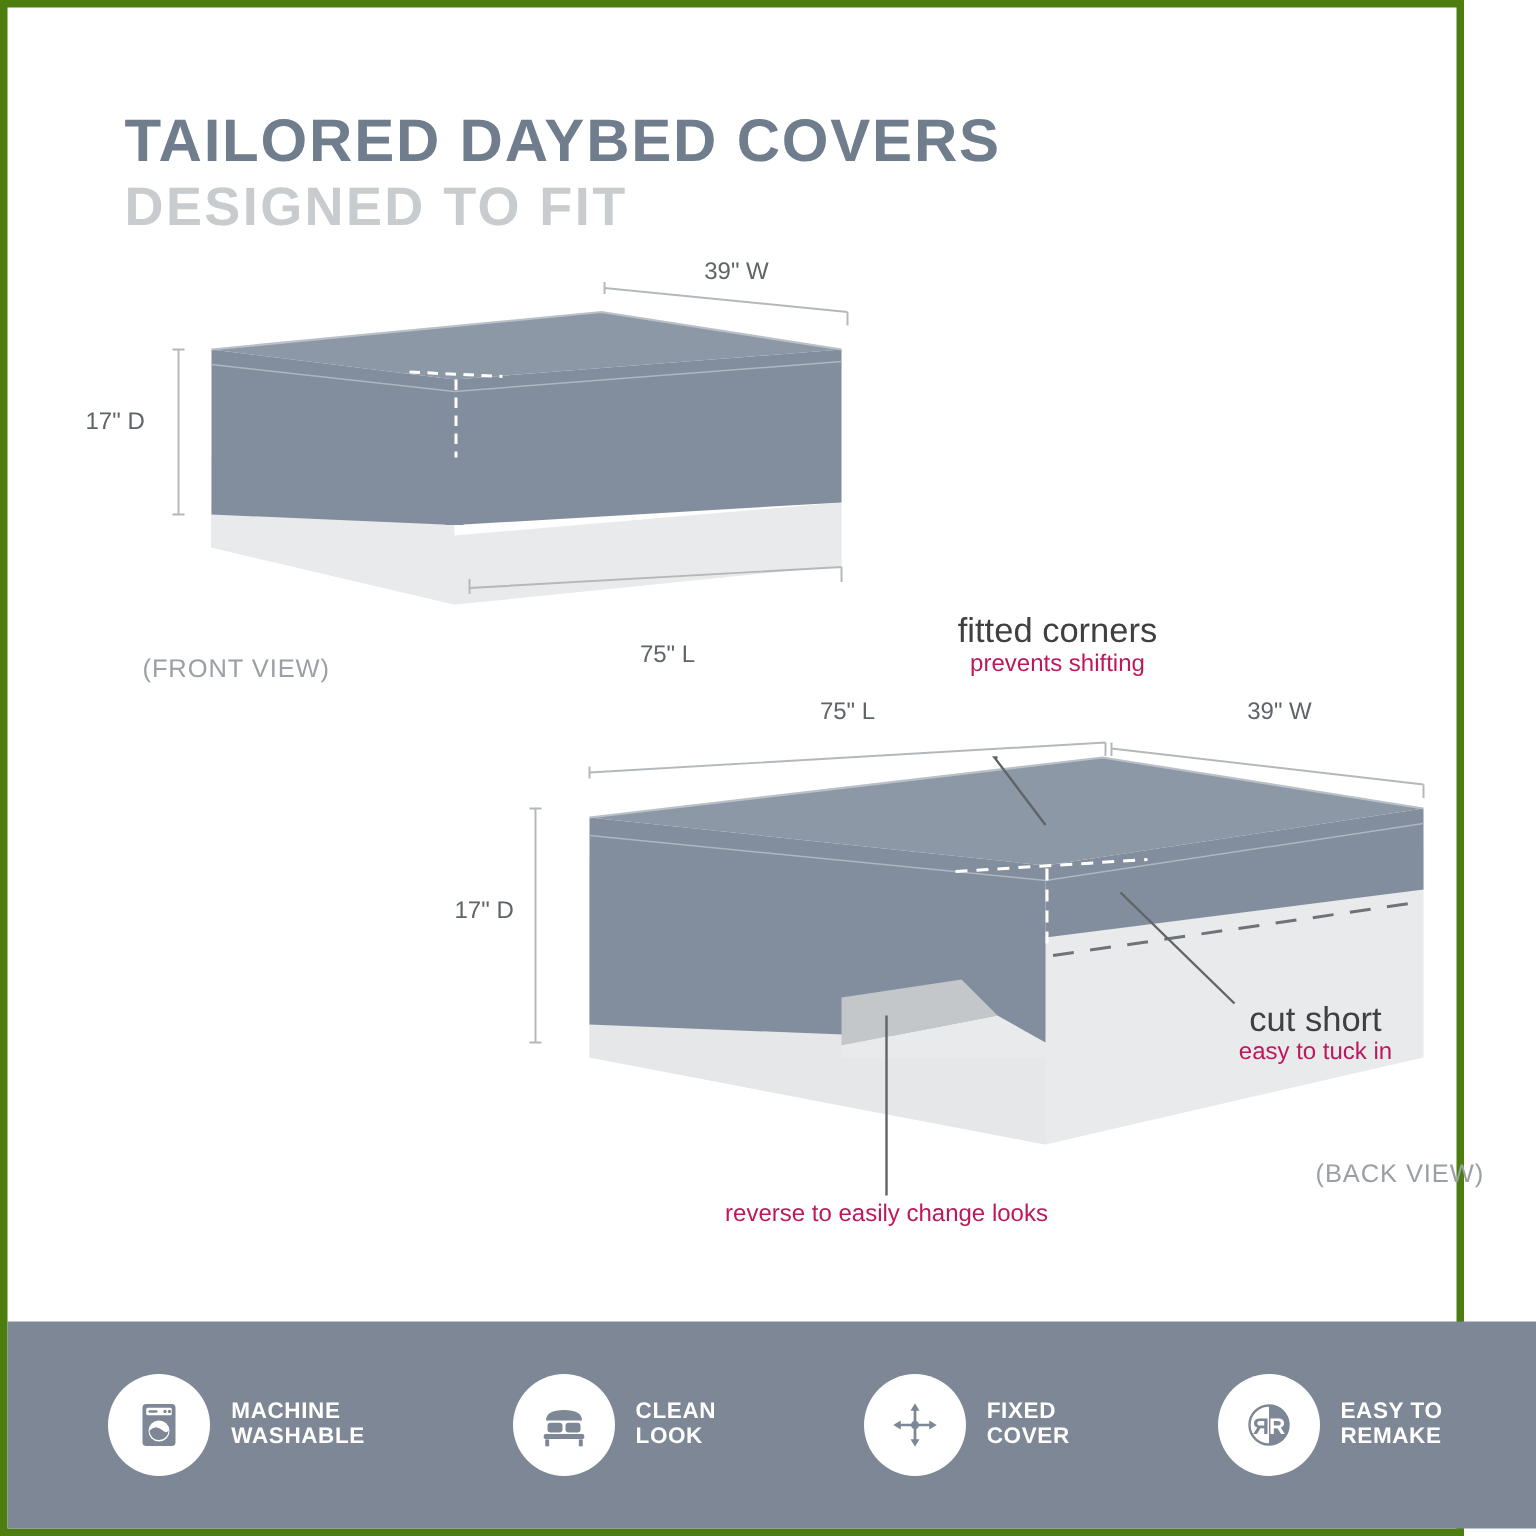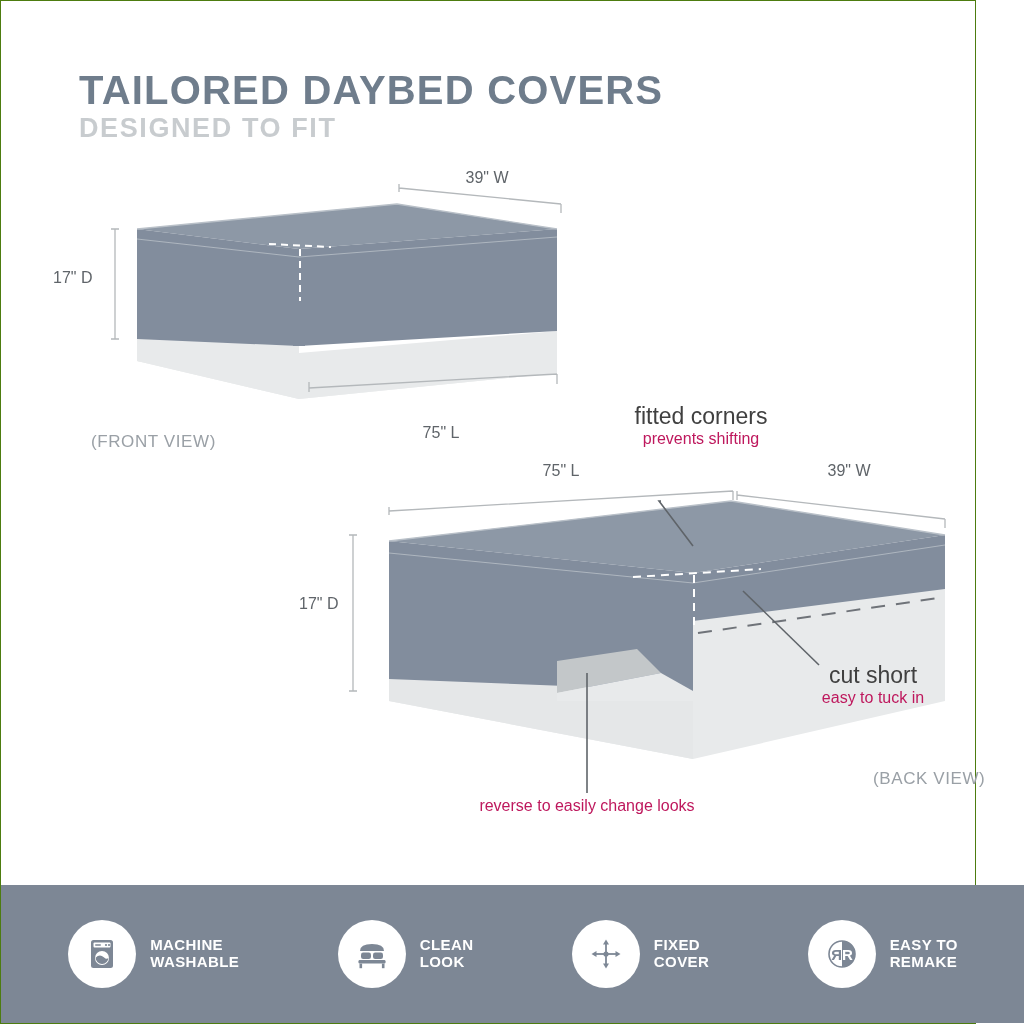--- a/index.html
+++ b/index.html
@@ -12,40 +12,40 @@
     height: 1024px;
     font-family: "Liberation Sans", sans-serif;
     overflow: hidden;
   }
   #page {
     position: relative;
     width: 976px;
     height: 1024px;
     background: #ffffff;
     box-sizing: border-box;
-    border: 1px solid #4d7c0f;
+    border: 5px solid #4d7c0f;
   }
 
   
   .header {
     position: absolute;
     left: 78px;
     top: 68px;
     width: 700px;
   }
   .title {
     font-size: 40px;
     font-weight: bold;
     letter-spacing: 1.2px;
     color: #6f7d8c;
     line-height: 1.05;
     white-space: nowrap;
   }
   .subtitle {
-    font-size: 27px;
+    font-size: 36px;
     font-weight: bold;
     letter-spacing: 1.6px;
     color: #c8cccf;
     line-height: 1.15;
     margin-top: 2px;
     white-space: nowrap;
   }
 
   
   .stage {

